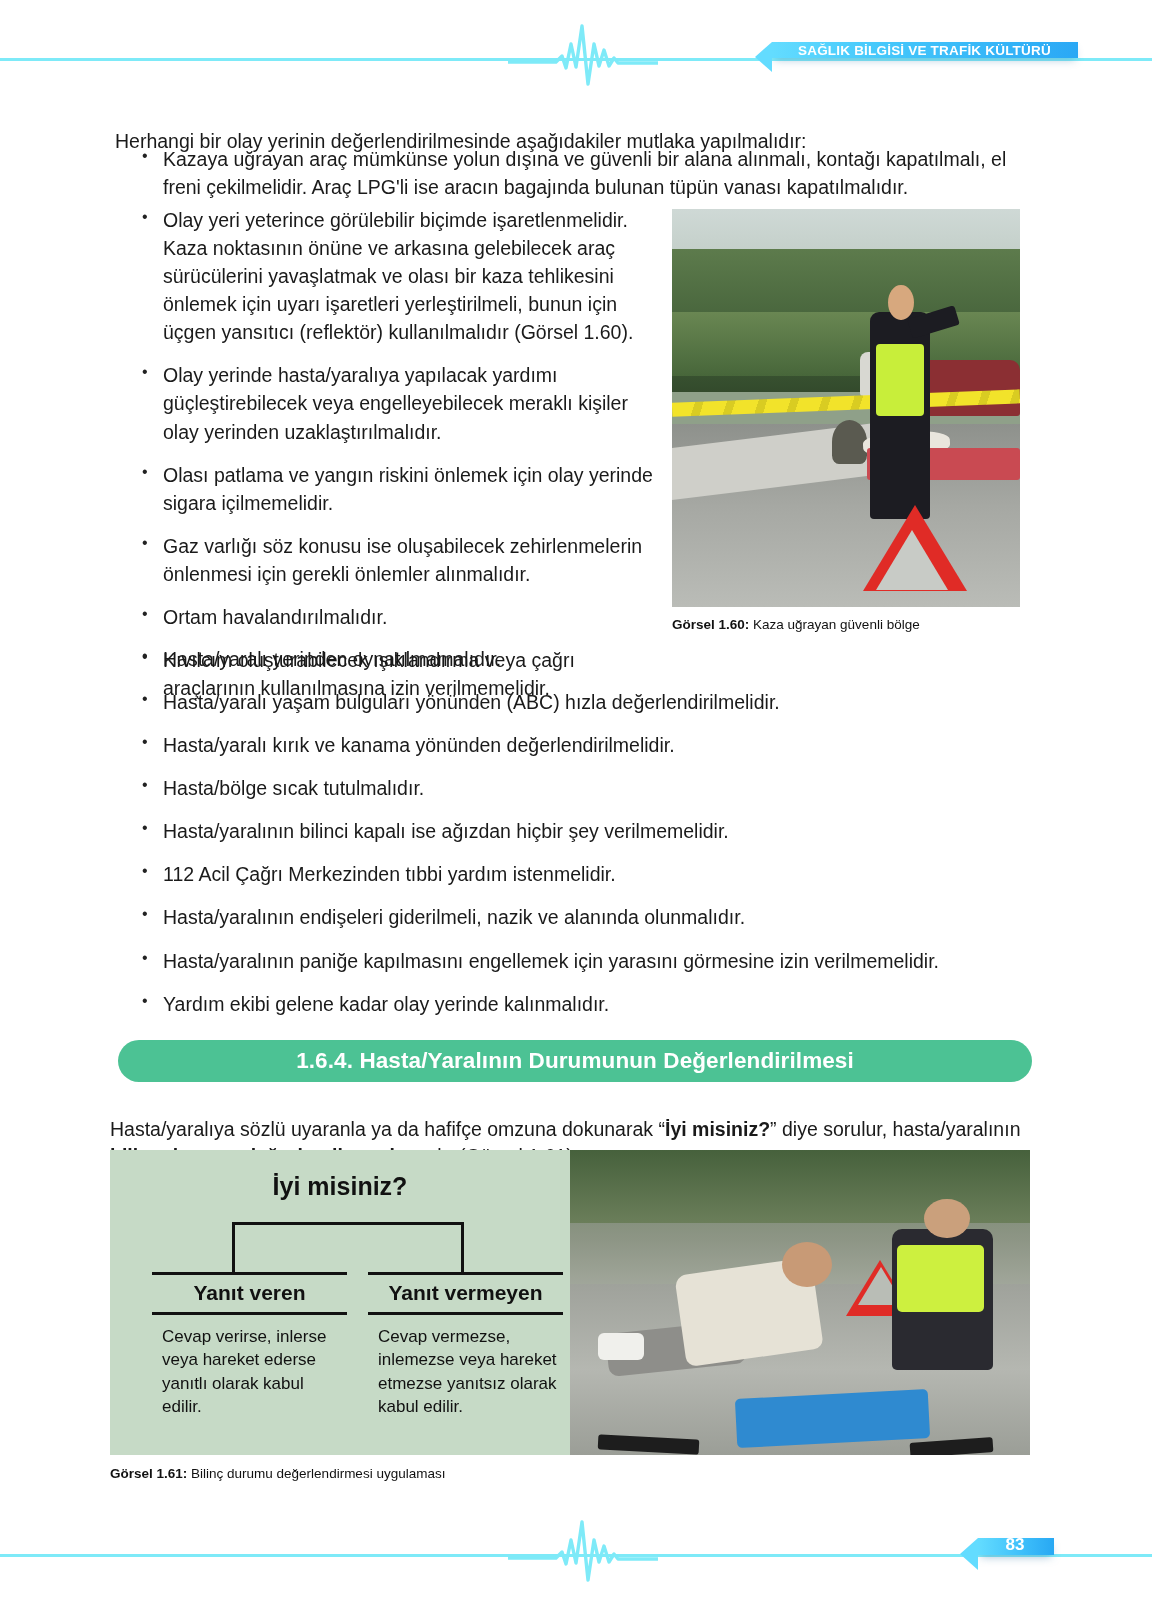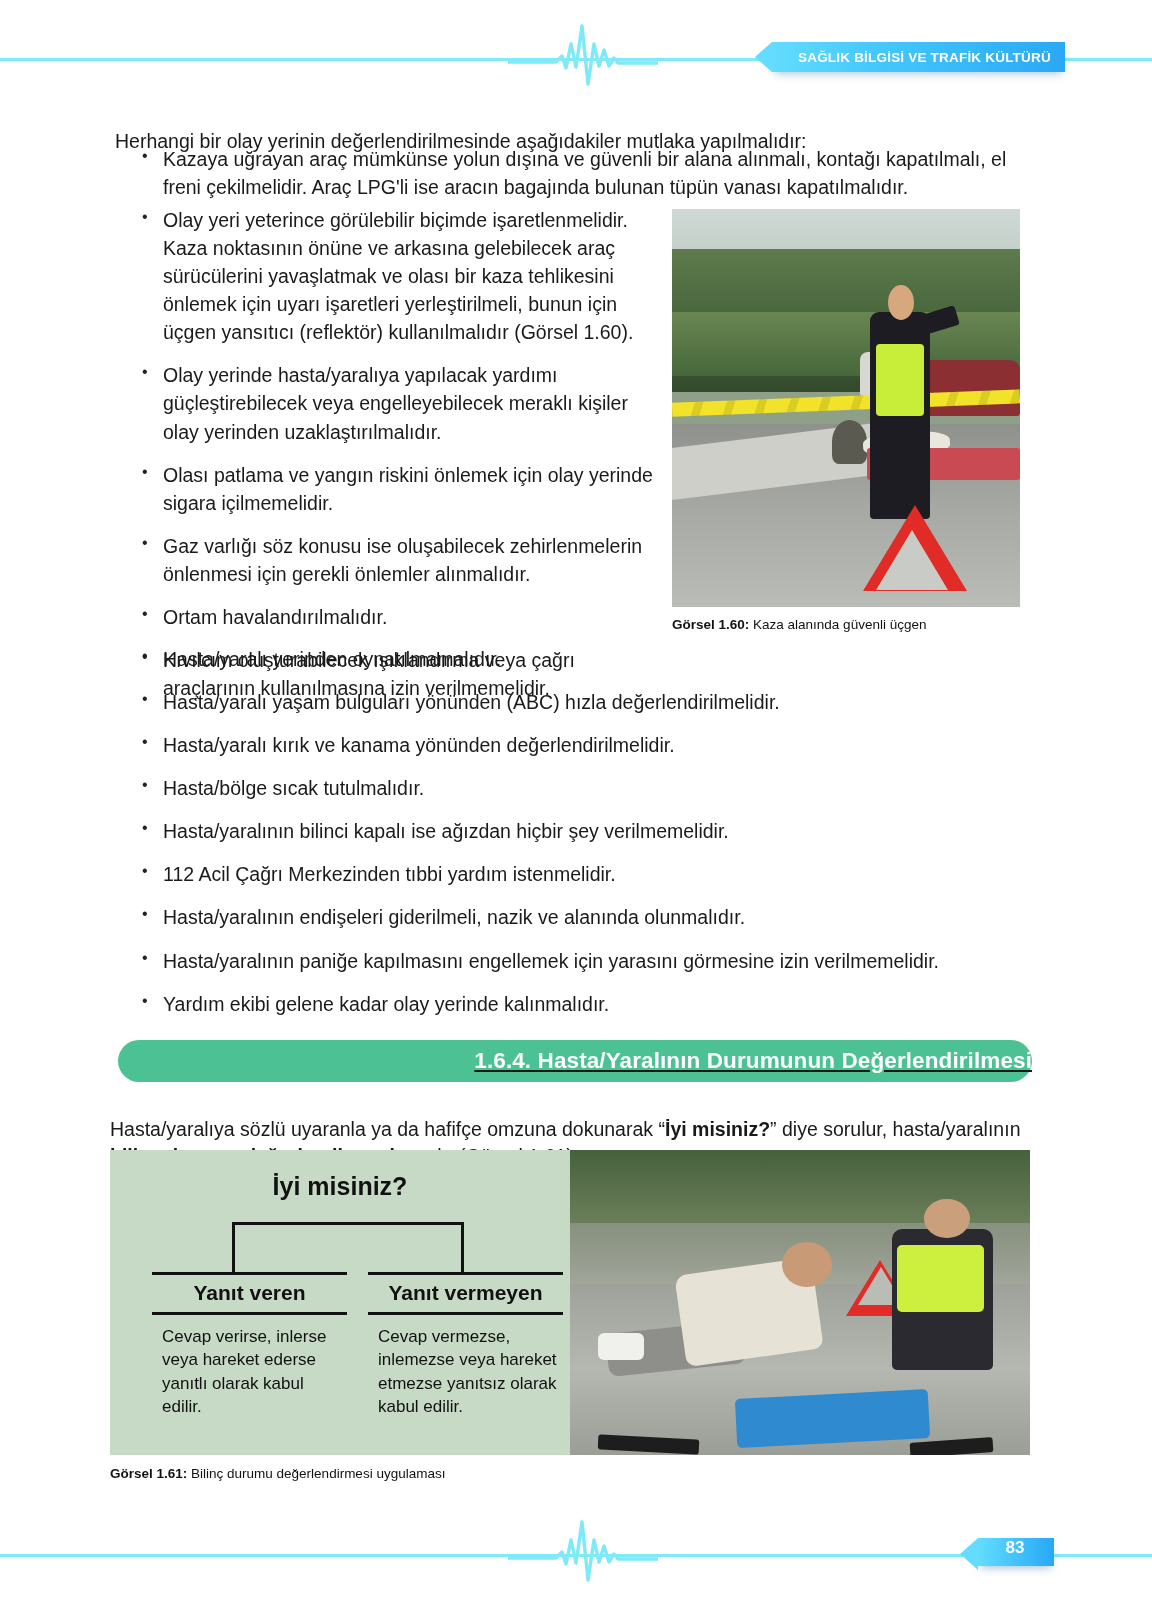--- a/index.html
+++ b/index.html
@@ -39,22 +39,22 @@
     top: 22px;
     width: 150px;
     height: 66px;
   }
   .ecg-top svg, .ecg-bottom svg { display: block; }
 
   .header-banner {
     position: absolute;
     left: 772px;
     top: 42px;
-    height: 30px;
-    padding: 0 14px 0 26px;
+    height: 16px;
+    padding: 0 27px 0 26px;
     display: flex;
     align-items: center;
     background: linear-gradient(90deg, #63dcff 0%, #45c8fb 35%, #2aa8f5 100%);
     box-shadow: 0 5px 9px -3px rgba(80,140,180,0.45);
   }
   .header-banner::before {
     content: "";
     position: absolute;
     left: -17px;
     top: 0;
@@ -153,22 +153,21 @@
   .section-bar {
     position: absolute;
     left: 118px;
     top: 1040px;
     width: 914px;
     height: 42px;
     background: #4cc294;
     border-radius: 21px;
     display: flex;
     align-items: center;
-    justify-content: flex-end;
-    text-decoration: underline;
+    justify-content: center;
   }
   .section-bar-text {
     color: #ffffff;
     font-size: 22.5px;
     font-weight: bold;
     letter-spacing: 0.1px;
   }
 
   .para-after {
     position: absolute;
@@ -279,25 +278,25 @@
     position: absolute;
     left: 508px;
     top: 1518px;
     width: 150px;
     height: 66px;
   }
   .page-badge {
     position: absolute;
     left: 978px;
     top: 1538px;
-    height: 28px;
+    height: 17px;
     min-width: 54px;
     padding: 0 12px 0 10px;
     display: flex;
-    align-items: flex-start;
+    align-items: flex-end;
     justify-content: center;
     background: linear-gradient(90deg, #63dcff 0%, #3dbefa 60%, #28a8f3 100%);
     box-shadow: 0 5px 9px -3px rgba(80,140,180,0.5);
   }
   .page-badge::before {
     content: "";
     position: absolute;
     left: -18px;
     top: 0;
     width: 0; height: 0;
@@ -453,21 +452,21 @@
           <div class="stretcher"></div>
           <div class="officer-body"></div>
           <div class="officer-vest"></div>
           <div class="officer-arm"></div>
           <div class="officer-head"></div>
           <div class="triangle-sign"></div>
           <div class="triangle-inner"></div>
         </div>
       </div>
       <figcaption class="caption">
-        <b>Görsel 1.60:</b><span> Kaza alanında güvenli üçgen</span>
+        <b>Görsel 1.60:</b><span> Kaza uğrayan güvenli bölge</span>
       </figcaption>
     </figure>
 
     <div class="section-bar">
       <span class="section-bar-text">1.6.4. Hasta/Yaralının Durumunun Değerlendirilmesi</span>
     </div>
 
     <p class="para-after">
       <span>Hasta/yaralıya sözlü uyaranla ya da hafifçe omzuna dokunarak “</span><b>İyi misiniz?</b><span>” diye sorulur, hasta/yaralının </span><b>bilinç durumu değerlendirmesi</b><span> yapılır (Görsel 1.61).</span>
     </p>

